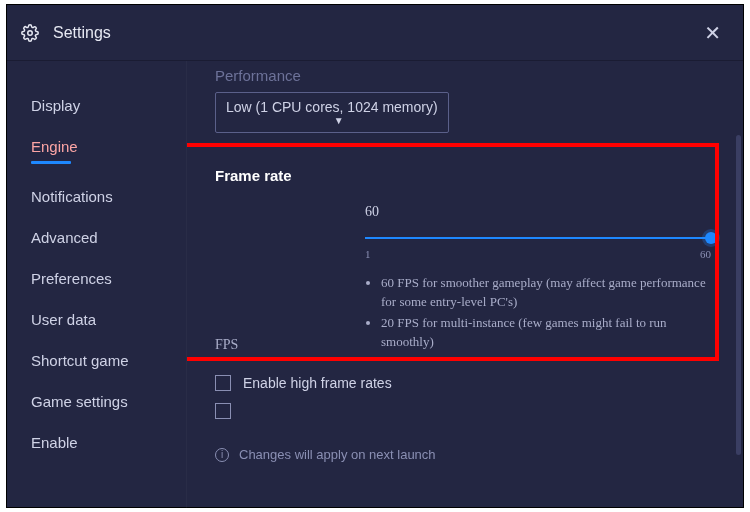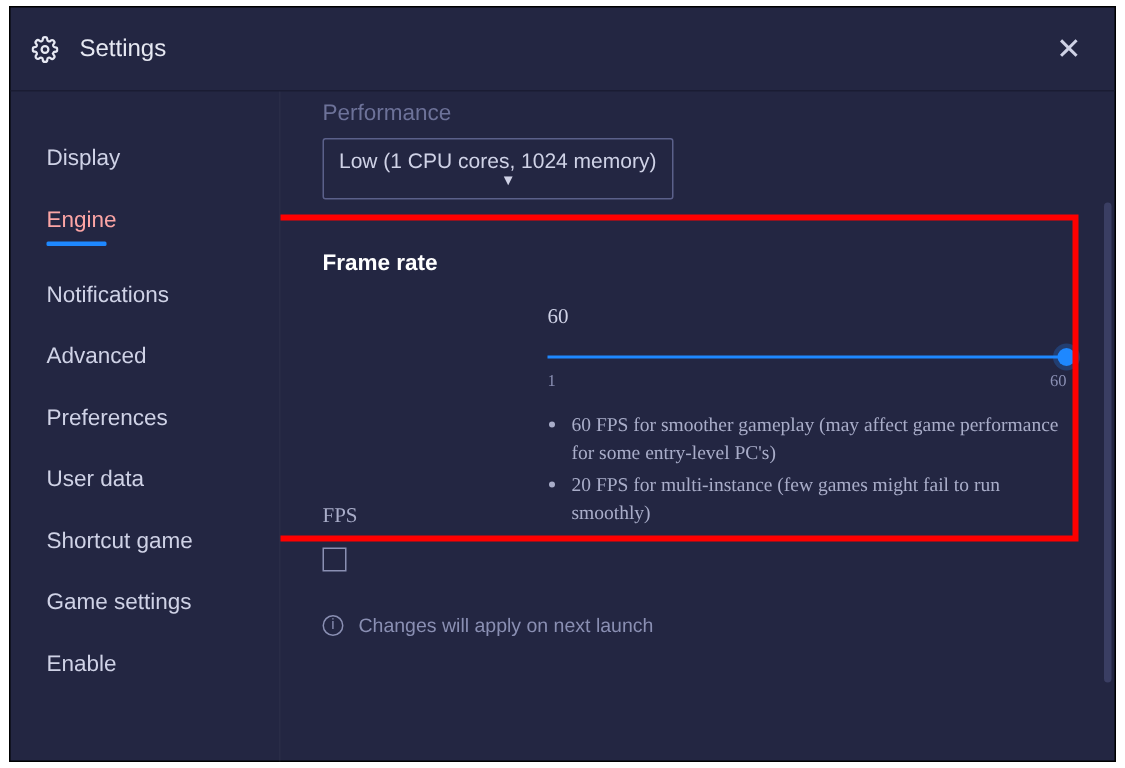--- a/index.html
+++ b/index.html
@@ -306,20 +306,24 @@
               <span>60</span>
             </div>
             <ul class="rec-list">
               <li>60 FPS for smoother gameplay (may affect game performance for some entry-level PC's)</li>
               <li>20 FPS for multi-instance (few games might fail to run smoothly)</li>
             </ul>
           </div>
         </div>
       </div>
 
+      <div class="checkbox-row" style="margin-top:22px;">
+        <span class="chk"></span>
+        <span class="chk-label">Enable high frame rates</span>
+      </div>
       <div class="checkbox-row">
         <span class="chk"></span>
       </div>
 
       <div class="notice">
         <span class="info-icon">i</span>
         <span>Changes will apply on next launch</span>
       </div>
 
       <div class="highlight-box"></div>

